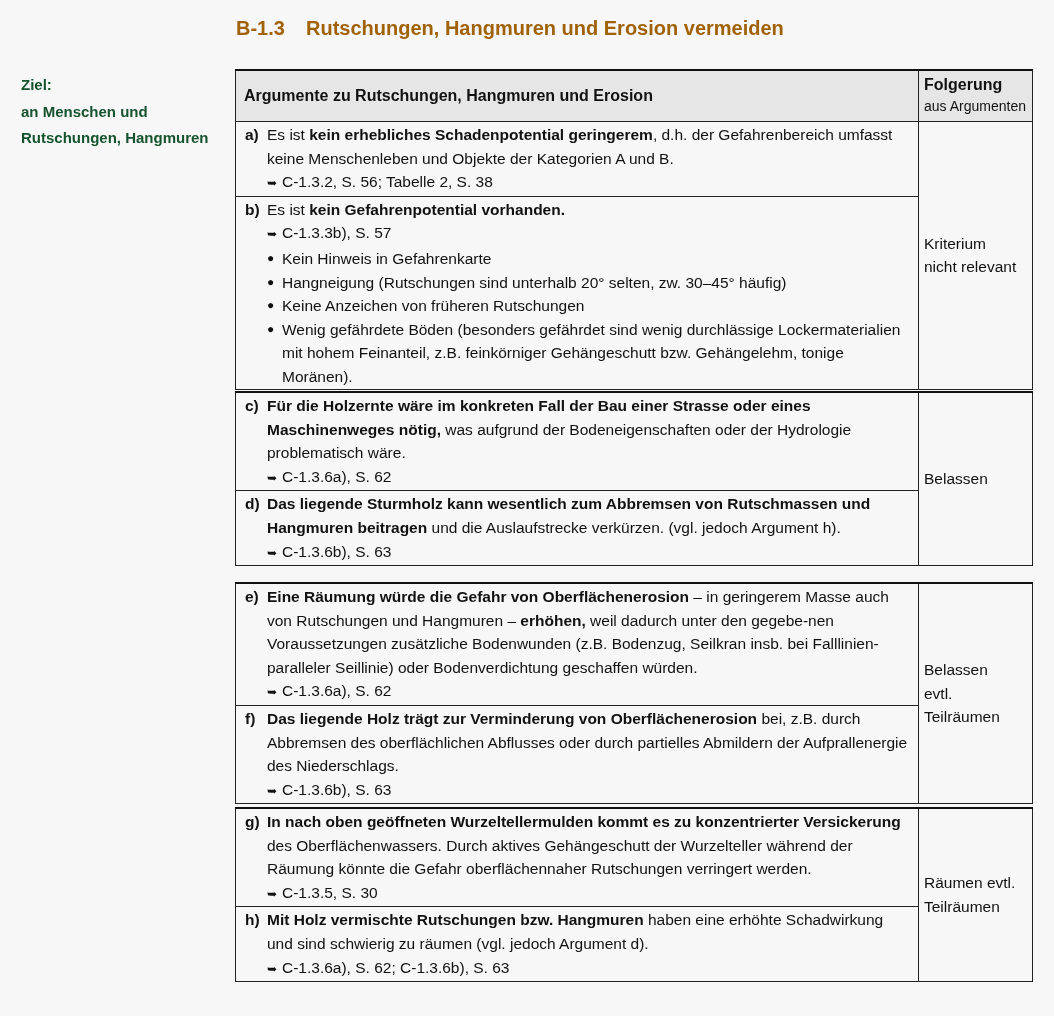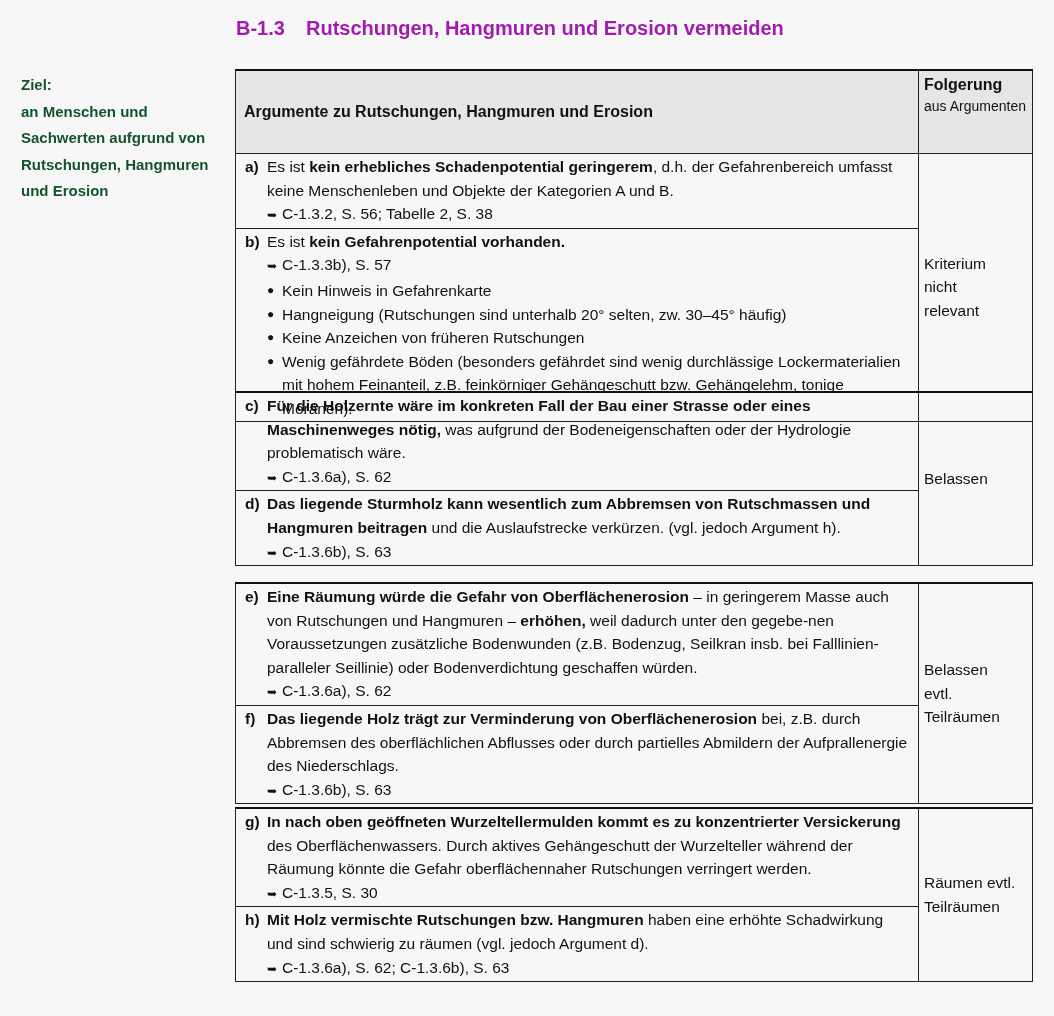--- a/index.html
+++ b/index.html
@@ -4,36 +4,36 @@
 <style>
   html, body { margin: 0; padding: 0; }
   body {
     width: 1054px; height: 1016px; overflow: hidden;
     background: #f7f7f7; color: #111;
     font-family: "Liberation Sans", sans-serif;
     position: relative;
   }
   .title {
     position: absolute; left: 236px; top: 17px;
-    font-size: 20px; font-weight: bold; color: #a21caf; white-space: pre;
+    font-size: 20px; font-weight: bold; color: #a16207; white-space: pre;
     margin: 0;
   }
   .title .num { display: inline-block; width: 70px; }
   .goal {
     position: absolute; left: 21px; top: 72px; width: 205px;
     font-size: 15px; font-weight: bold; line-height: 26.5px; color: #14532d;
   }
   .goal div { white-space: nowrap; }
   .tbl {
     position: absolute; left: 235px; width: 797px;
     border-collapse: collapse; table-layout: fixed;
     font-size: 15.5px; line-height: 23.6px;
   }
   .tbl td, .tbl th {
-    border: 1px solid #222; vertical-align: top; padding: 16px;
+    border: 1px solid #222; vertical-align: top; padding: 0;
   }
   .tbl col.c1 { width: 683px; }
   .tbl col.c2 { width: 114px; }
   .tbl thead th {
     background: #e6e6e6; text-align: left; font-weight: bold;
     border-top: 2px solid #111;
   }
   .hdr1 { height: 50px; padding-left: 8px !important; vertical-align: middle !important; font-size: 16px; }
   .hdr2 { padding: 3px 0 0 5px !important; }
   .hdr2 .main { font-size: 16px; font-weight: bold; line-height: 22px; }
@@ -52,23 +52,21 @@
   b { font-weight: bold; }
 </style>
 </head>
 <body>
 
 <h1 class="title"><span class="num">B-1.3</span><span>Rutschungen, Hangmuren und Erosion vermeiden</span></h1>
 
 <div class="goal">
   <div>Ziel:</div>
   <div>an Menschen und</div>
-  <div>Sachwerten aufgrund von</div>
   <div>Rutschungen, Hangmuren</div>
-  <div>und Erosion</div>
 </div>
 
 <div id="tables">
     <table class="tbl" style="top: 69px;">
       <colgroup>
         <col class="c1">
         <col class="c2">
       </colgroup>
       <thead>
         <tr>

